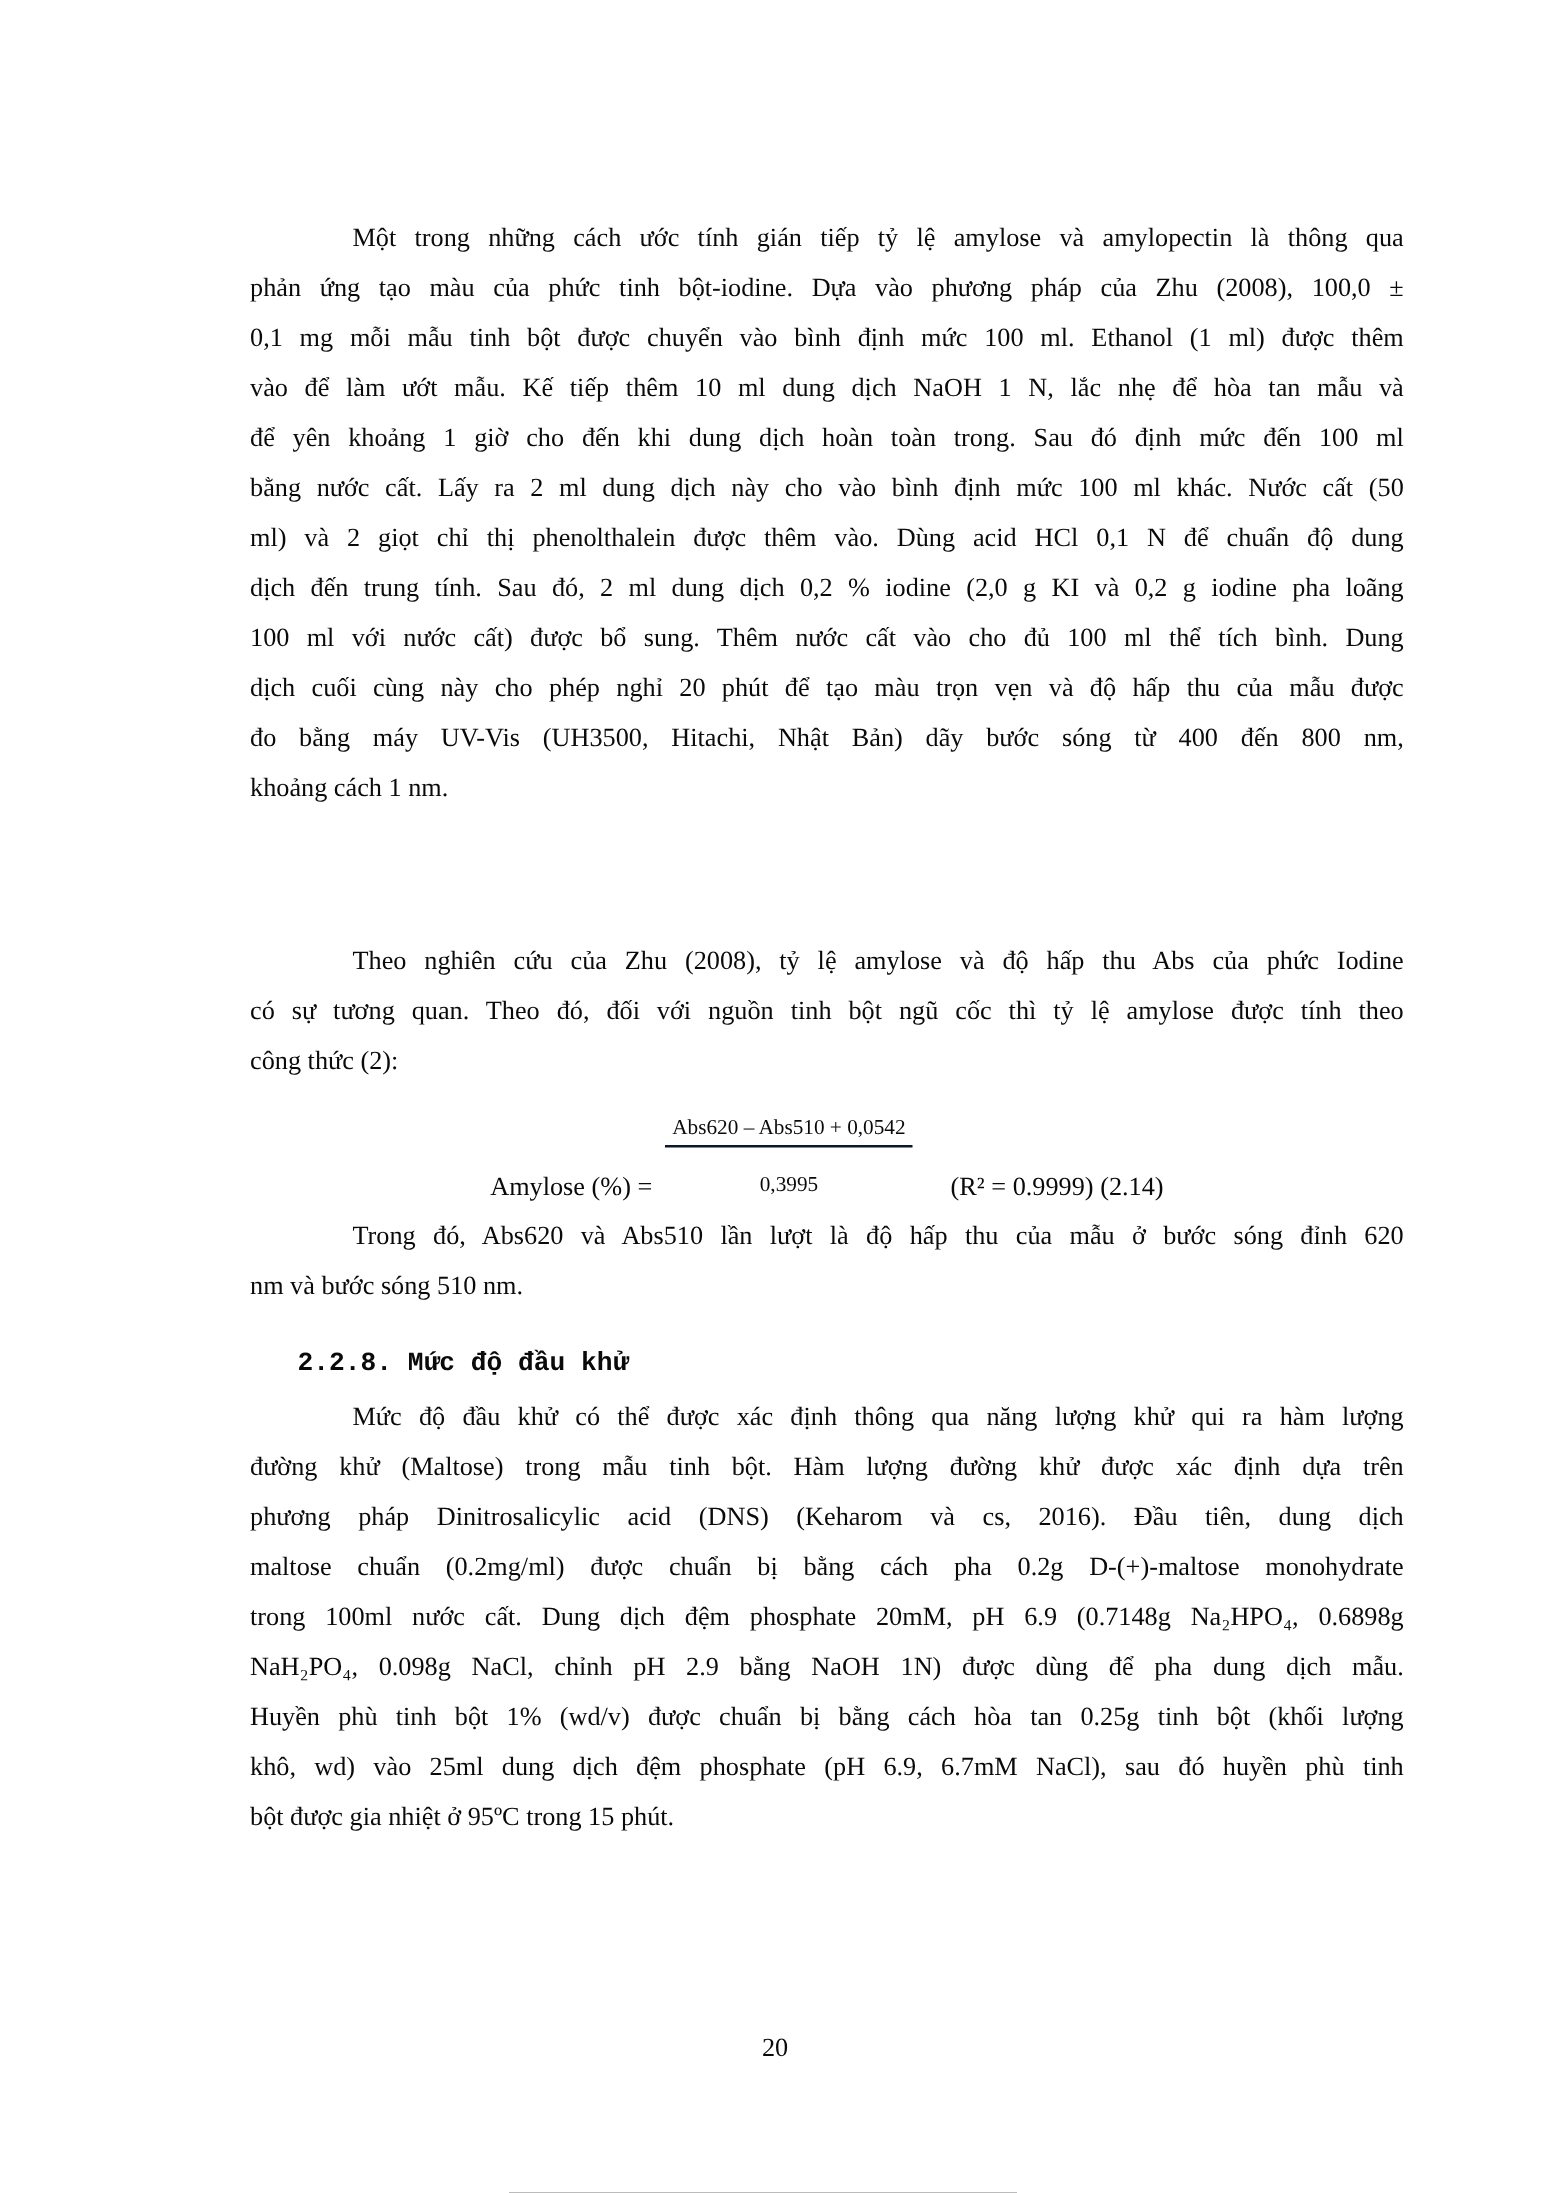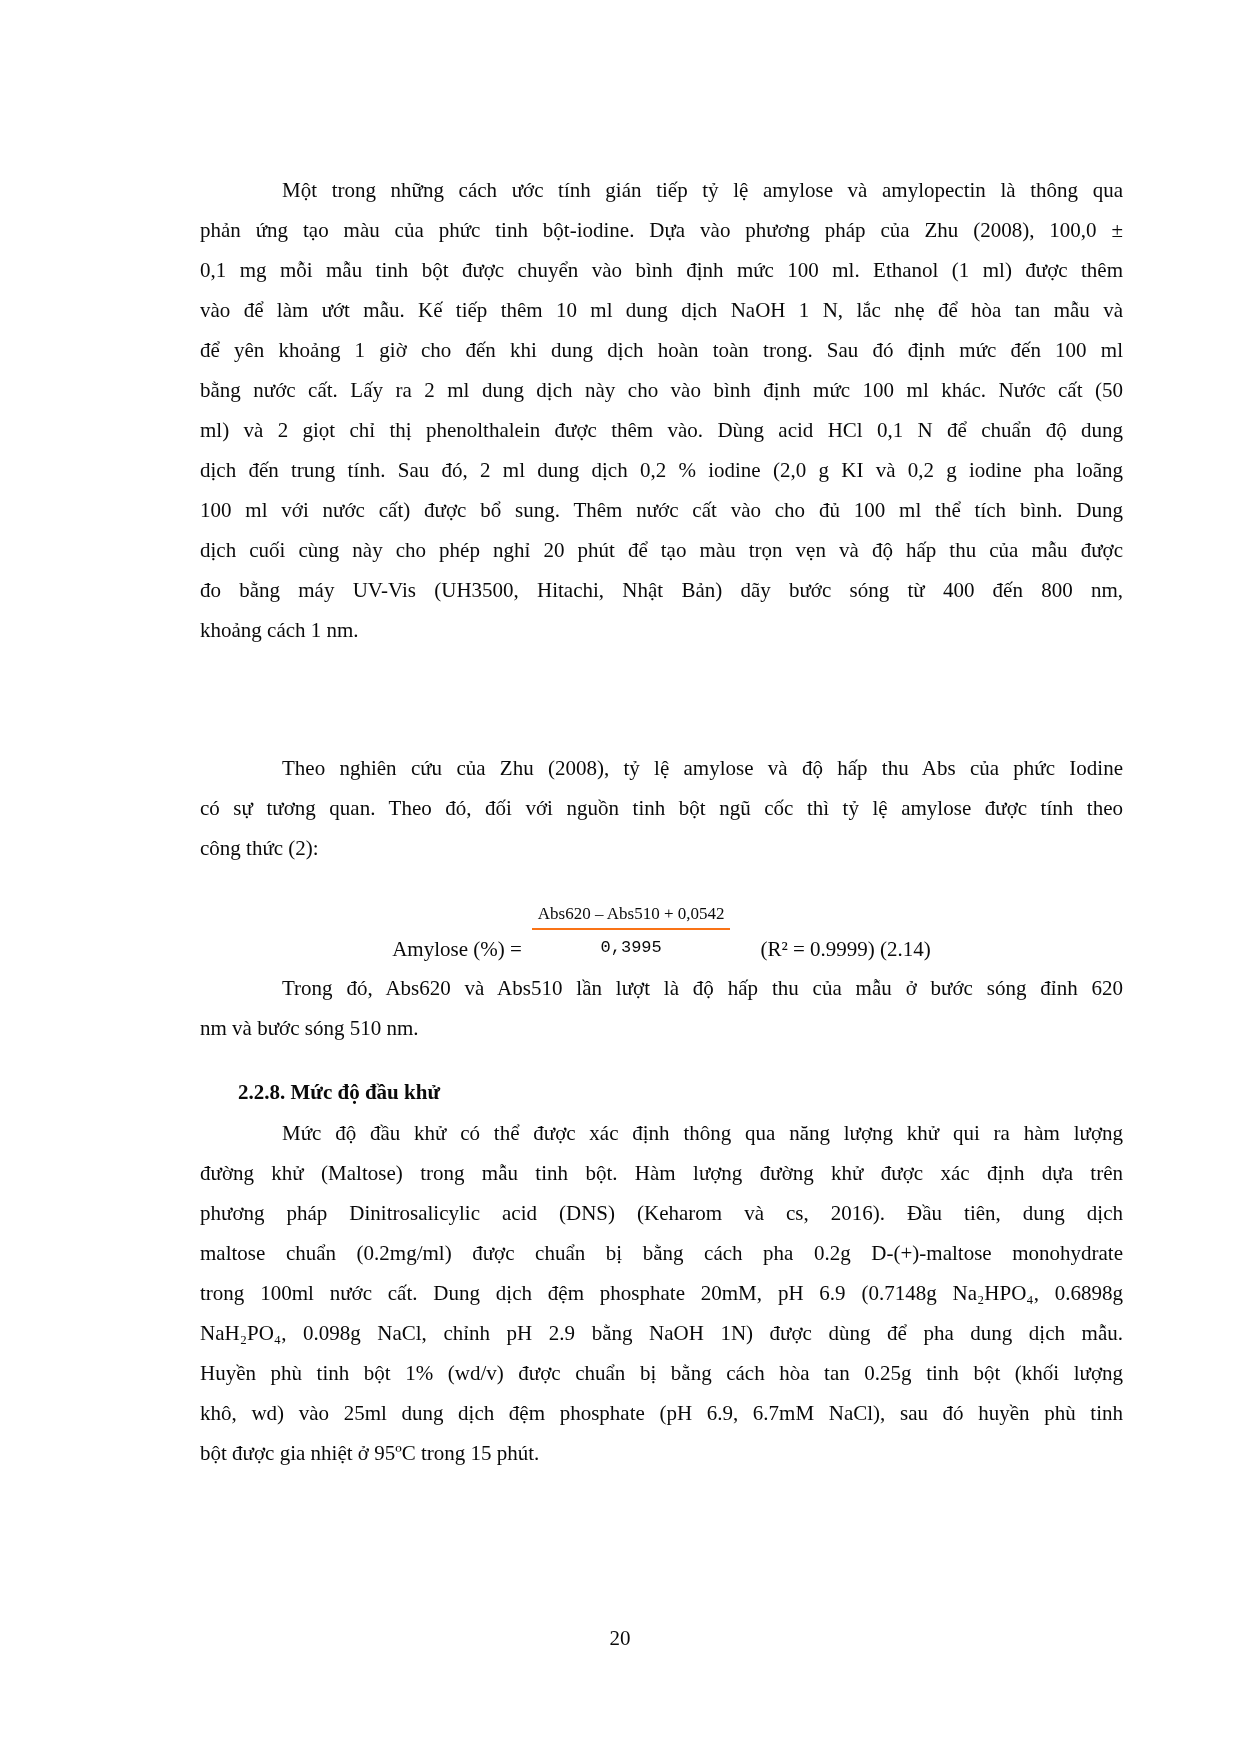--- a/index.html
+++ b/index.html
@@ -18,21 +18,21 @@
   .line {
     height:40px; line-height:40px;
     font-size:21px;
     text-align:justify;
     text-align-last:justify;
     white-space:nowrap;
     box-sizing:border-box;
   }
   .line.end { text-align-last:left; white-space:normal; }
   .ind    { padding-left:82px; }
-  .ind-sm { padding-left:38px; }
+  .ind-sm { padding-left:38px;font-family:Liberation Mono, monospace; }
   .para { margin:0; }
   .p2 { margin-top:98px; }
   .formula-row {
     margin-top:18px;
     height:74px;
     display:flex;
     align-items:flex-end;
     justify-content:center;
     font-size:21px;
   }
@@ -44,23 +44,22 @@
     vertical-align:middle;
   }
   .fraction .num {
     display:block;
     font-size:17px; line-height:24px;
     padding:0 6px 2px 6px;
   }
   .fraction .den {
     display:block;
     font-size:17px; line-height:24px;
-    border-top:2px solid #f97316;
-    padding-top:6px;
-    font-family:Liberation Mono, monospace;
+    border-top:2px solid #0f172a;
+    padding-top:18px;
   }
   .formula-tail { margin-left:26px; line-height:1; }
   .p3 { margin-top:8px; }
   .heading {
     margin-top:24px;
     height:40px; line-height:40px;
     font-size:21px; font-weight:bold;
     box-sizing:border-box;
   }
   .p4 { margin-top:1px; }

